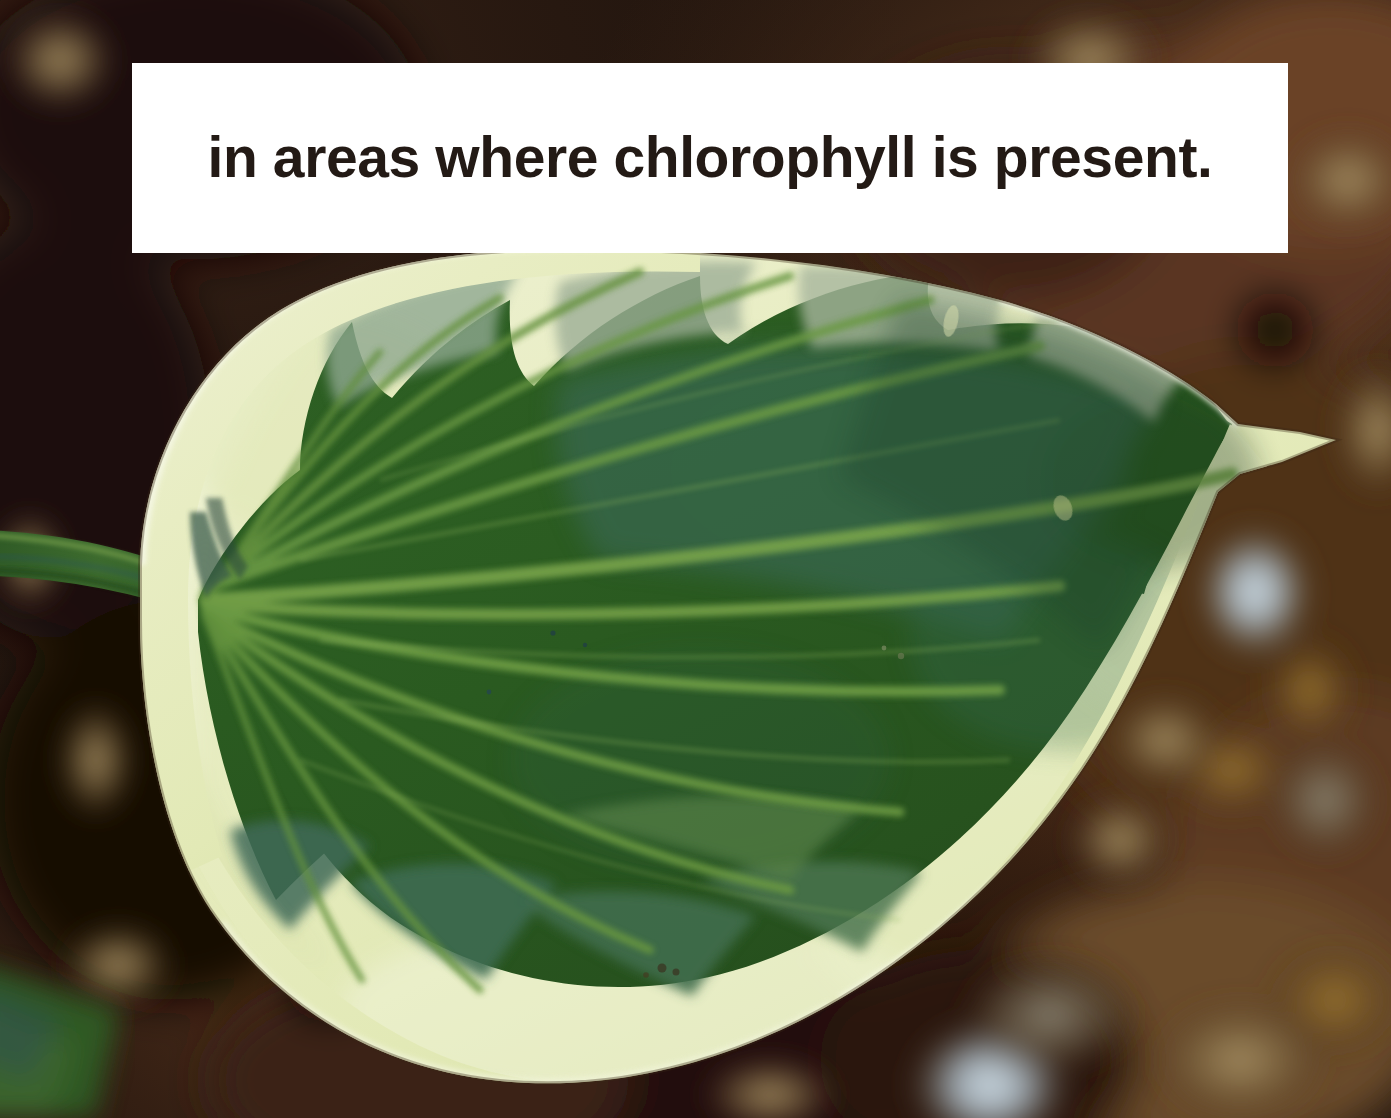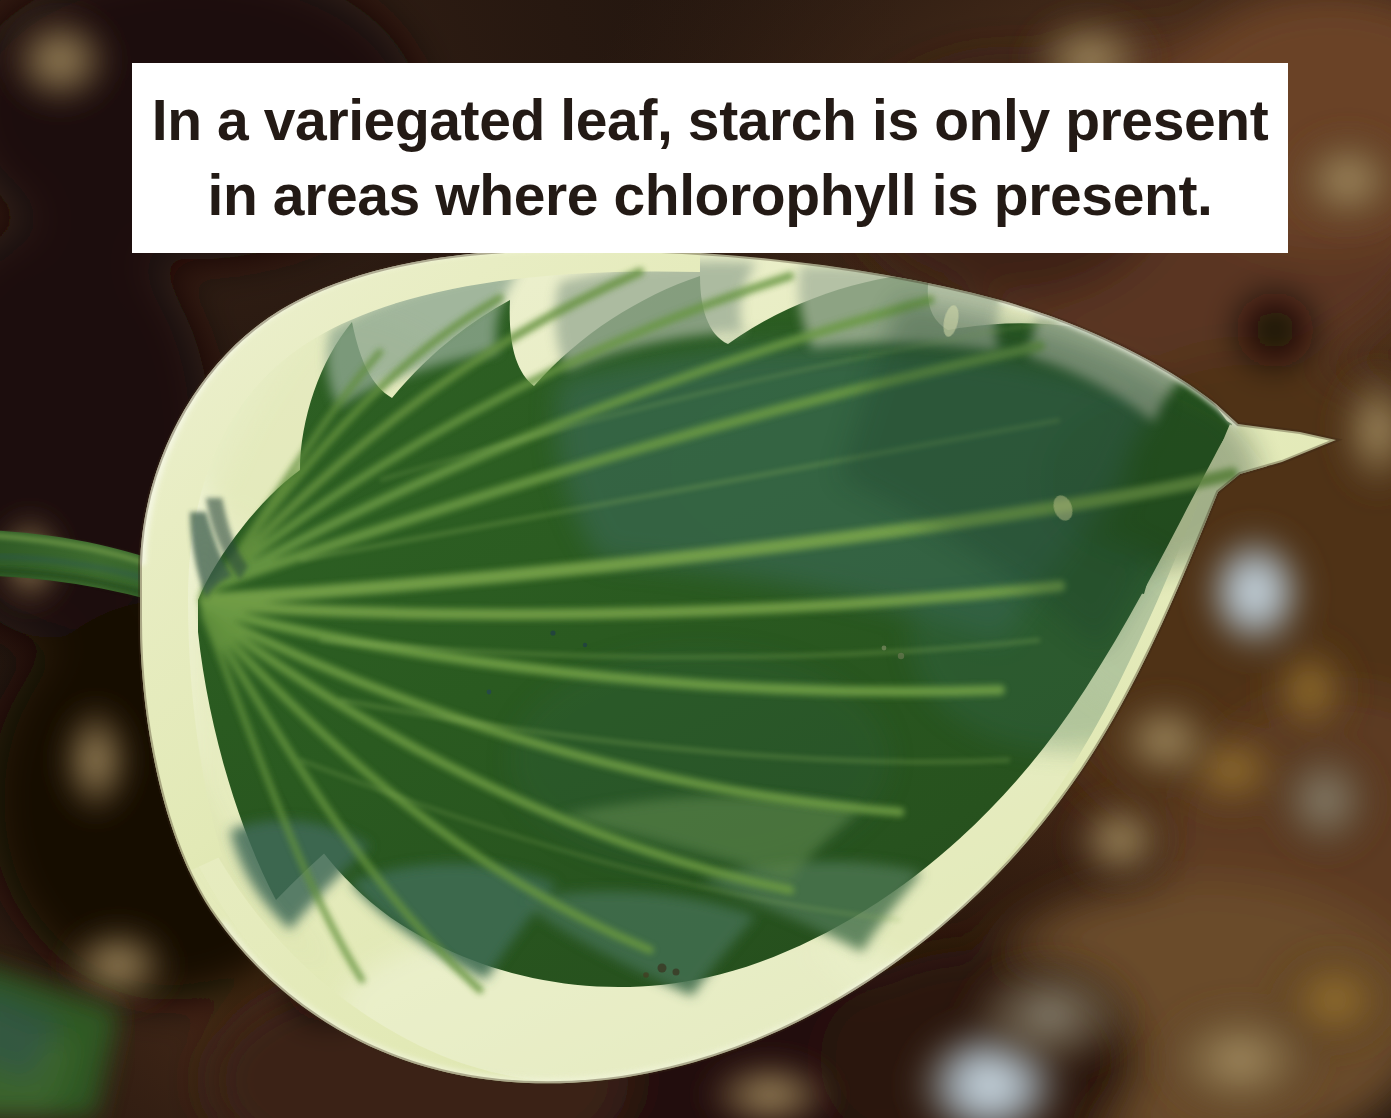--- a/index.html
+++ b/index.html
@@ -412,17 +412,16 @@
                  C 1190,560 1150,662 1096,748
                  C 1030,854 940,940 840,999
                  C 730,1064 610,1092 500,1081
                  C 380,1069 282,1010 216,918
                  C 160,840 140,710 140,620 Z" fill="none" stroke="#3a2816" stroke-width="4" opacity="0.35"></path>
       </g>
     </g>
   </svg>
 
   <div id="caption-banner">
-    <div class="caption-line">In a variegated leaf, starch is only present</div>
     <div class="caption-line">in areas where chlorophyll is present.</div>
   </div>
 
 </div>
 
 </body></html>

